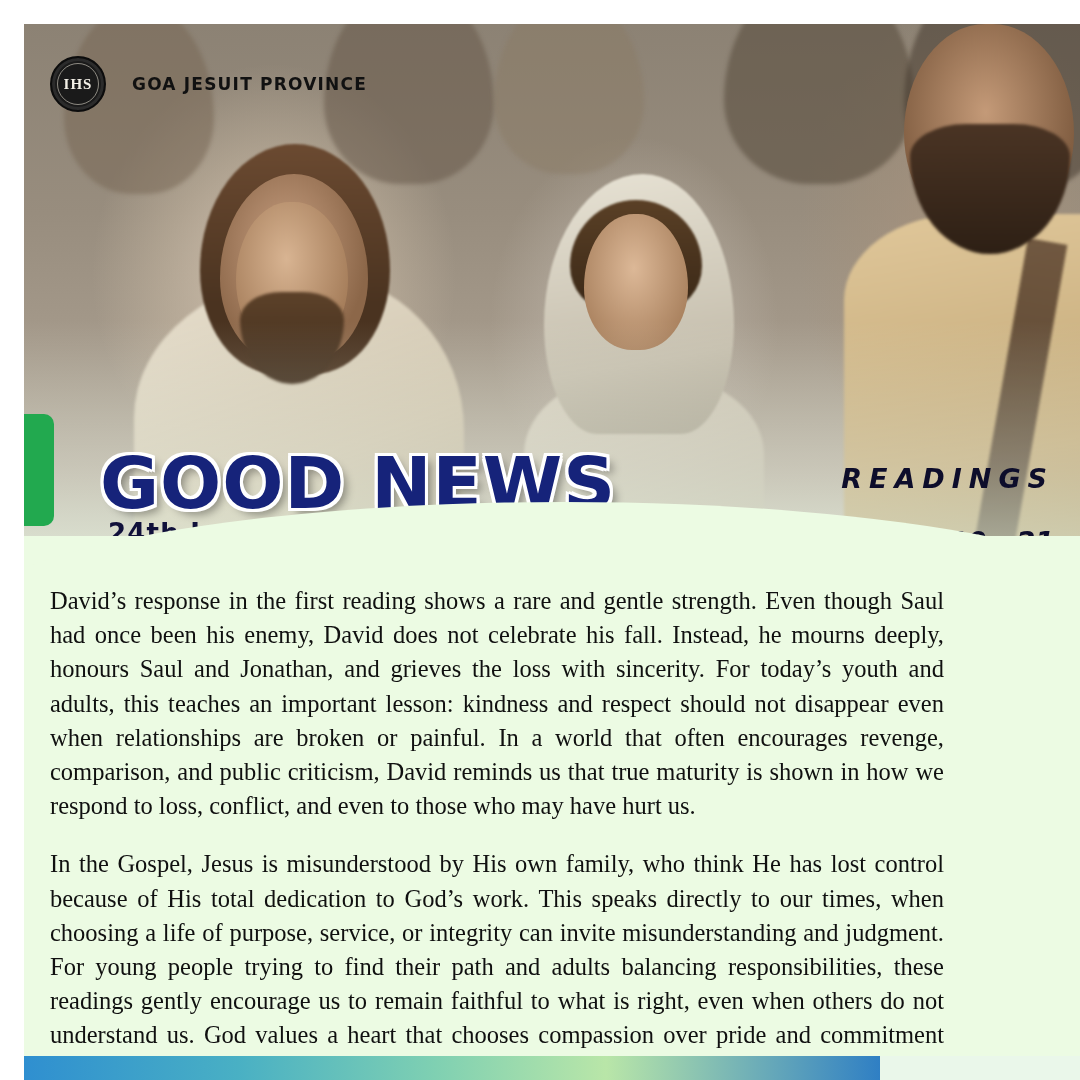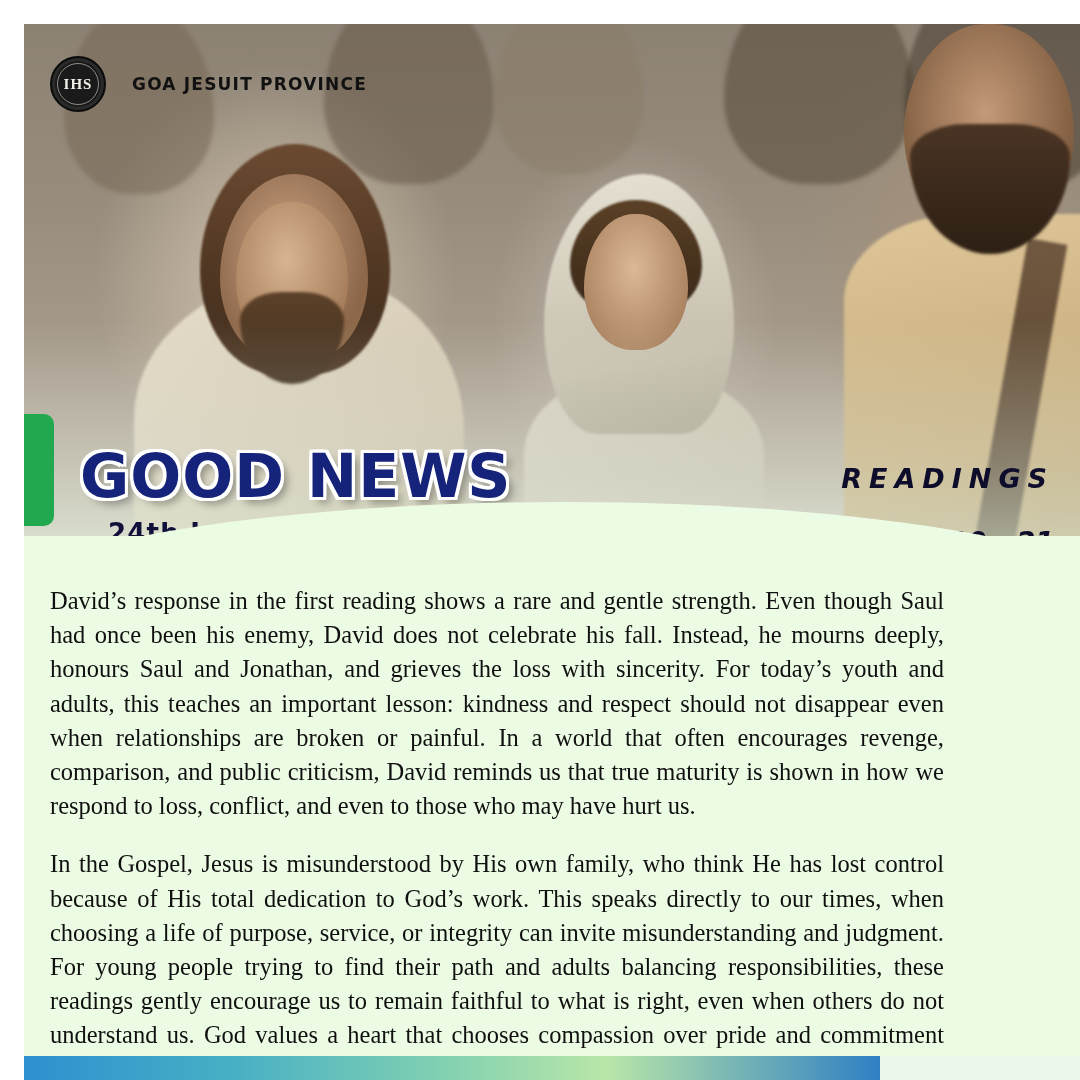--- a/index.html
+++ b/index.html
@@ -131,22 +131,22 @@
   
   .accent-bar {
     position:absolute; left:0; top:390px;
     width:30px; height:112px;
     background:#22a94f;
     border-radius:0 10px 10px 0;
   }
 
   
   .title {
-    position:absolute; left:44px; top:405px;
-    font-size:60px; font-weight:bold; letter-spacing:1px;
+    position:absolute; left:64px; top:405px;
+    font-size:72px; font-weight:bold; letter-spacing:1px;
     color:#16237a;
     text-shadow:
       3px 0 0 #ffffff, -3px 0 0 #ffffff, 0 3px 0 #ffffff, 0 -3px 0 #ffffff,
       3px 3px 0 #ffffff, -3px 3px 0 #ffffff, 3px -3px 0 #ffffff, -3px -3px 0 #ffffff,
       6px 6px 9px rgba(0,0,0,.35);
     font-family:"DejaVu Sans", sans-serif;
   }
   .date {
     position:absolute; left:72px; top:482px;
     font-size:26px; font-weight:bold; color:#10103a;

